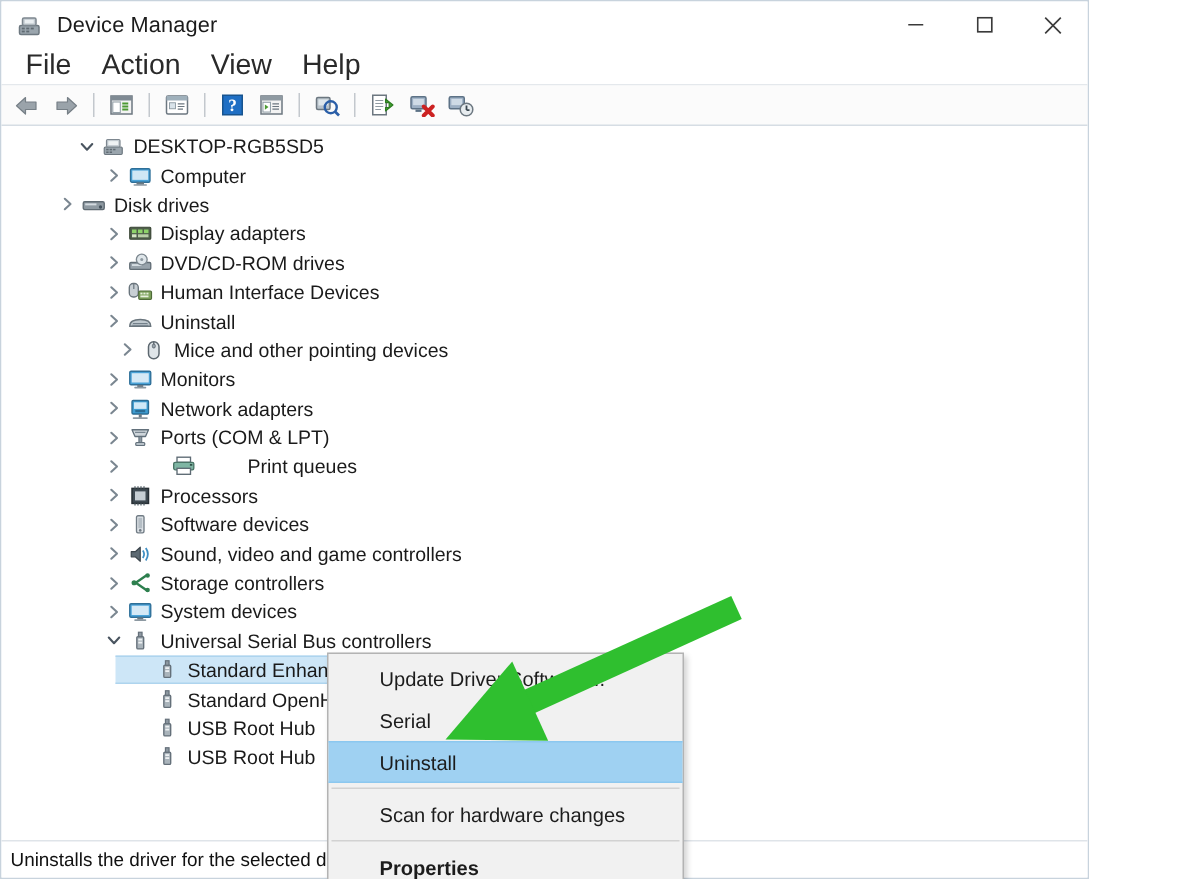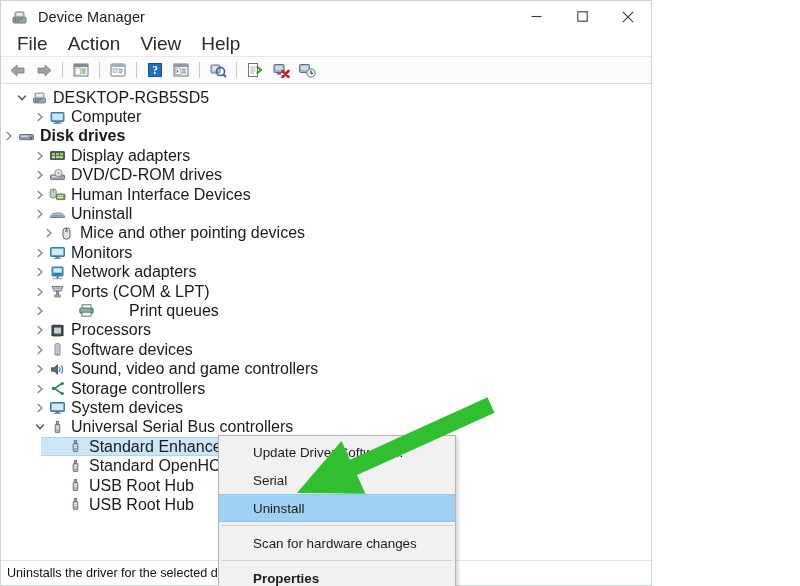--- a/index.html
+++ b/index.html
@@ -4,21 +4,21 @@
 <style>
   * { box-sizing: border-box; margin: 0; padding: 0; }
   html, body {
     width: 800px; height: 586px;
     font-family: "Liberation Sans", sans-serif;
     background: #ffffff;
     overflow: hidden;
   }
   #app {
     position: relative;
-    width: 652px; height: 586px;
+    width: 726px; height: 586px;
     background: #ffffff;
     border: 1px solid #c8d3dd;
     display: flex; flex-direction: column;
   }
 
   
   .titlebar {
     height: 31px; flex: 0 0 31px;
     display: flex; align-items: center;
     background: #ffffff;
@@ -79,23 +79,24 @@
   .treepane {
     flex: 1 1 auto;
     background: #ffffff;
     position: relative;
     overflow: hidden;
     padding-top: 4px;
   }
   .row {
     height: 19.4px;
     display: flex; align-items: center;
-    font-size: 16px; color: #1a1a1a;
+    font-size: 13px; color: #1a1a1a;
     white-space: nowrap; cursor: default;
     position: relative;
+    margin-left: 36px;
   }
   .chev {
     width: 16px; height: 16px;
     display: flex; align-items: center; justify-content: center;
     flex: 0 0 16px;
   }
   .chev svg { display: block; }
   .rowicon {
     width: 18px; height: 16px;
     flex: 0 0 18px;
@@ -321,21 +322,21 @@
           <div class="rowicon">
             <svg width="17" height="15" viewBox="0 0 17 15">
               <rect x="2" y="2.5" width="13" height="9" rx="1" fill="#4aa3d8" stroke="#2e6f98" stroke-width="0.9"></rect>
               <rect x="3.2" y="3.7" width="10.6" height="6.2" fill="#cfe7f5"></rect>
               <rect x="6" y="11.6" width="5" height="1.6" fill="#6b7a84"></rect>
               <rect x="4" y="12.8" width="9" height="1.1" rx="0.5" fill="#8d99a2"></rect>
             </svg>
           </div>
           <div class="rowlabel">Computer</div>
         </div>
-        <div class="row" style=" font-weight: bold;">
+        <div class="row" style="">
           <div class="chev">
             <svg width="10" height="10" viewBox="0 0 10 10">
               <path d="M3.2 1.5 L7 5 L3.2 8.5" fill="none" stroke="#7b8791" stroke-width="1.4" stroke-linecap="round" stroke-linejoin="round"></path>
             </svg>
           </div>
           <div class="rowicon">
             <svg width="17" height="15" viewBox="0 0 17 15">
               <rect x="1.5" y="5.5" width="14" height="5.2" rx="1" fill="#8e99a1" stroke="#5f6a72" stroke-width="0.9"></rect>
               <rect x="2.8" y="6.6" width="7.5" height="1.3" fill="#d4dbe0"></rect>
               <circle cx="13" cy="9" r="1.1" fill="#44525c"></circle>

